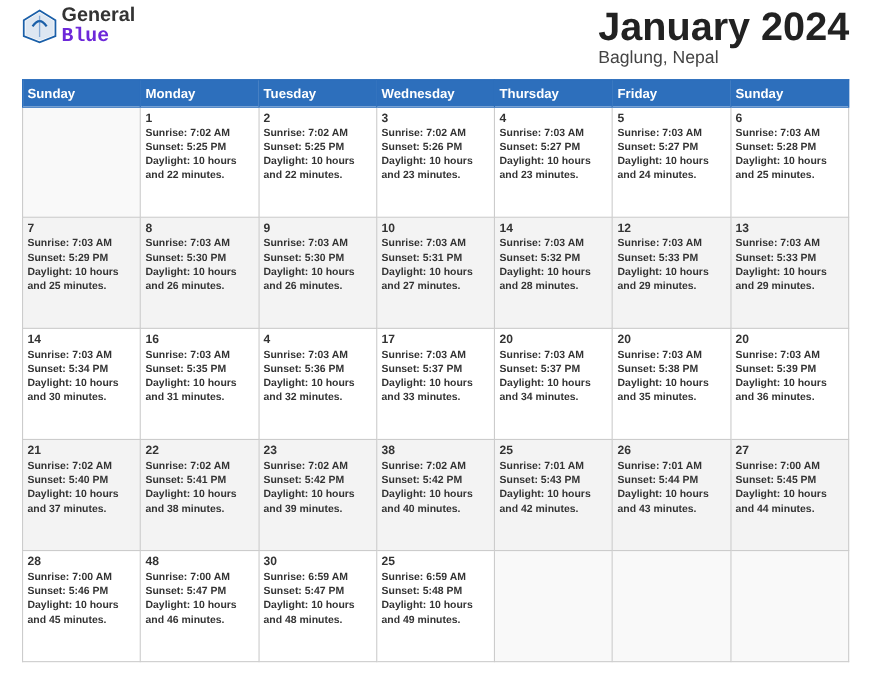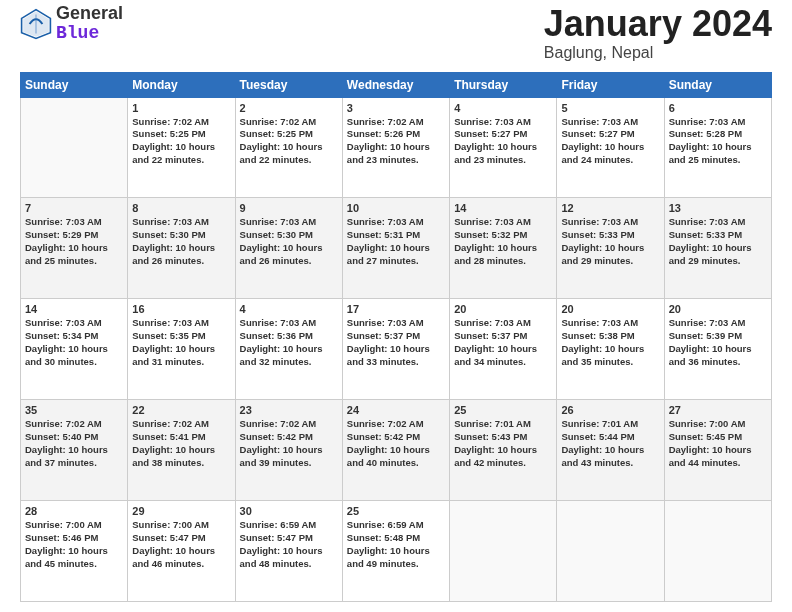--- a/index.html
+++ b/index.html
@@ -276,42 +276,42 @@
           <td>
             <span class="day-num">20</span>
             <div class="day-info" style="white-space: pre-line;">Sunrise: 7:03 AM
 Sunset: 5:39 PM
 Daylight: 10 hours
 and 36 minutes.</div>
           </td>
         </tr>
         <tr class="row-alt">
           <td>
-            <span class="day-num">35</span>
+            <span class="day-num">21</span>
             <div class="day-info" style="white-space: pre-line;">Sunrise: 7:02 AM
 Sunset: 5:40 PM
 Daylight: 10 hours
 and 37 minutes.</div>
           </td>
           <td>
             <span class="day-num">22</span>
             <div class="day-info" style="white-space: pre-line;">Sunrise: 7:02 AM
 Sunset: 5:41 PM
 Daylight: 10 hours
 and 38 minutes.</div>
           </td>
           <td>
             <span class="day-num">23</span>
             <div class="day-info" style="white-space: pre-line;">Sunrise: 7:02 AM
 Sunset: 5:42 PM
 Daylight: 10 hours
 and 39 minutes.</div>
           </td>
           <td>
-            <span class="day-num">24</span>
+            <span class="day-num">38</span>
             <div class="day-info" style="white-space: pre-line;">Sunrise: 7:02 AM
 Sunset: 5:42 PM
 Daylight: 10 hours
 and 40 minutes.</div>
           </td>
           <td>
             <span class="day-num">25</span>
             <div class="day-info" style="white-space: pre-line;">Sunrise: 7:01 AM
 Sunset: 5:43 PM
 Daylight: 10 hours
@@ -334,21 +334,21 @@
         </tr>
         <tr>
           <td>
             <span class="day-num">28</span>
             <div class="day-info" style="white-space: pre-line;">Sunrise: 7:00 AM
 Sunset: 5:46 PM
 Daylight: 10 hours
 and 45 minutes.</div>
           </td>
           <td>
-            <span class="day-num">29</span>
+            <span class="day-num">48</span>
             <div class="day-info" style="white-space: pre-line;">Sunrise: 7:00 AM
 Sunset: 5:47 PM
 Daylight: 10 hours
 and 46 minutes.</div>
           </td>
           <td>
             <span class="day-num">30</span>
             <div class="day-info" style="white-space: pre-line;">Sunrise: 6:59 AM
 Sunset: 5:47 PM
 Daylight: 10 hours

